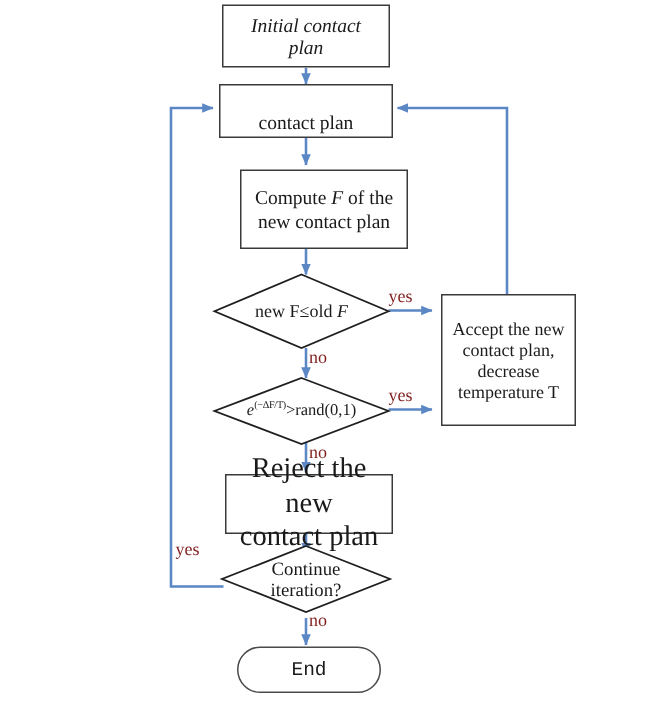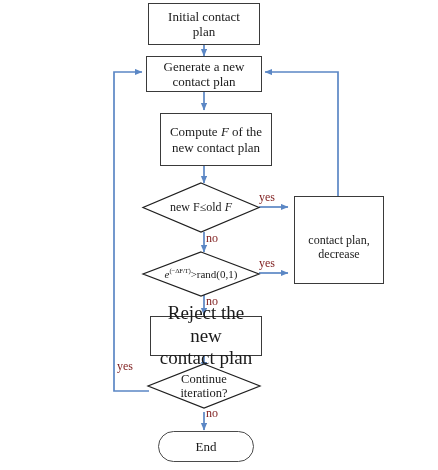--- a/index.html
+++ b/index.html
@@ -110,30 +110,30 @@
       <path d="M259,207 L288,207" marker-end="url(#ah)"></path>
 
       <path d="M259,273 L288,273" marker-end="url(#ah)"></path>
 
       <path d="M338,196 L338,72 L265,72" marker-end="url(#ah)"></path>
 
       <path d="M149,391 L114,391 L114,72 L142,72" marker-end="url(#ah)"></path>
     </g>
   </svg>
 
-  <div class="node proc" style="left:148px; top:3px; width:112px; height:42px; font-size:13px;">
+  <div class="node proc" style="left:148px; top:3px; width:112px; height:42px; font-size:13px;font-style:italic;">
     <div>
       <span>Initial contact</span><br>
       <span>plan</span>
     </div>
   </div>
 
   <div class="node proc" style="left:146px; top:56px; width:116px; height:36px; font-size:13px;">
     <div>
-      <span>Generate a new</span><br>
+      <br>
       <span>contact plan</span>
     </div>
   </div>
 
   <div class="node proc" style="left:160px; top:113px; width:112px; height:53px; font-size:13px;">
     <div>
       <span>Compute </span><span class="ital">F</span><span> of the</span><br>
       <span>new contact plan</span>
     </div>
   </div>
@@ -151,23 +151,24 @@
     <svg width="116" height="44" viewBox="0 0 116 44" xmlns="http://www.w3.org/2000/svg">
       <polygon points="58,0 116,22 58,44 0,22" fill="#ffffff" stroke="#1f1f1f" stroke-width="1.2"></polygon>
     </svg>
     <div class="diamond-label" style="font-size:11px;">
       <span><span class="ital">e</span><span class="sup">(−ΔF/T)</span><span>&gt;rand(0,1)</span></span>
     </div>
   </div>
 
   <div class="node proc" style="left:294px; top:196px; width:90px; height:88px; font-size:12px;">
     <div>
-      <br>
+      <span>Accept the new</span><br>
       <span>contact plan,</span><br>
       <span>decrease</span><br>
+      <span>temperature T</span>
     </div>
   </div>
 
   <div class="node proc" style="left:150px; top:316px; width:112px; height:40px; font-size:19px;">
     <div>
       <span>Reject the new</span><br>
       <span>contact plan</span>
     </div>
   </div>
 
@@ -176,21 +177,21 @@
       <polygon points="56,0 112,22 56,44 0,22" fill="#ffffff" stroke="#1f1f1f" stroke-width="1.2"></polygon>
     </svg>
     <div class="diamond-label" style="font-size:12.5px;">
       <div>
         <span>Continue</span><br>
         <span>iteration?</span>
       </div>
     </div>
   </div>
 
-  <div class="node term" style="left:158px; top:431px; width:96px; height:31px; font-size:13px;">
+  <div class="node term" style="left:158px; top:431px; width:96px; height:31px; font-size:13px;font-family:Liberation Mono, monospace;">
     <span>End</span>
   </div>
 
   <div class="edge-label" style="left:259px; top:190px; font-size:12px;">yes</div>
   <div class="edge-label" style="left:206px; top:231px; font-size:12px;">no</div>
   <div class="edge-label" style="left:259px; top:256px; font-size:12px;">yes</div>
   <div class="edge-label" style="left:206px; top:294px; font-size:12px;">no</div>
   <div class="edge-label" style="left:117px; top:359px; font-size:12px;">yes</div>
   <div class="edge-label" style="left:206px; top:406px; font-size:12px;">no</div>
 

